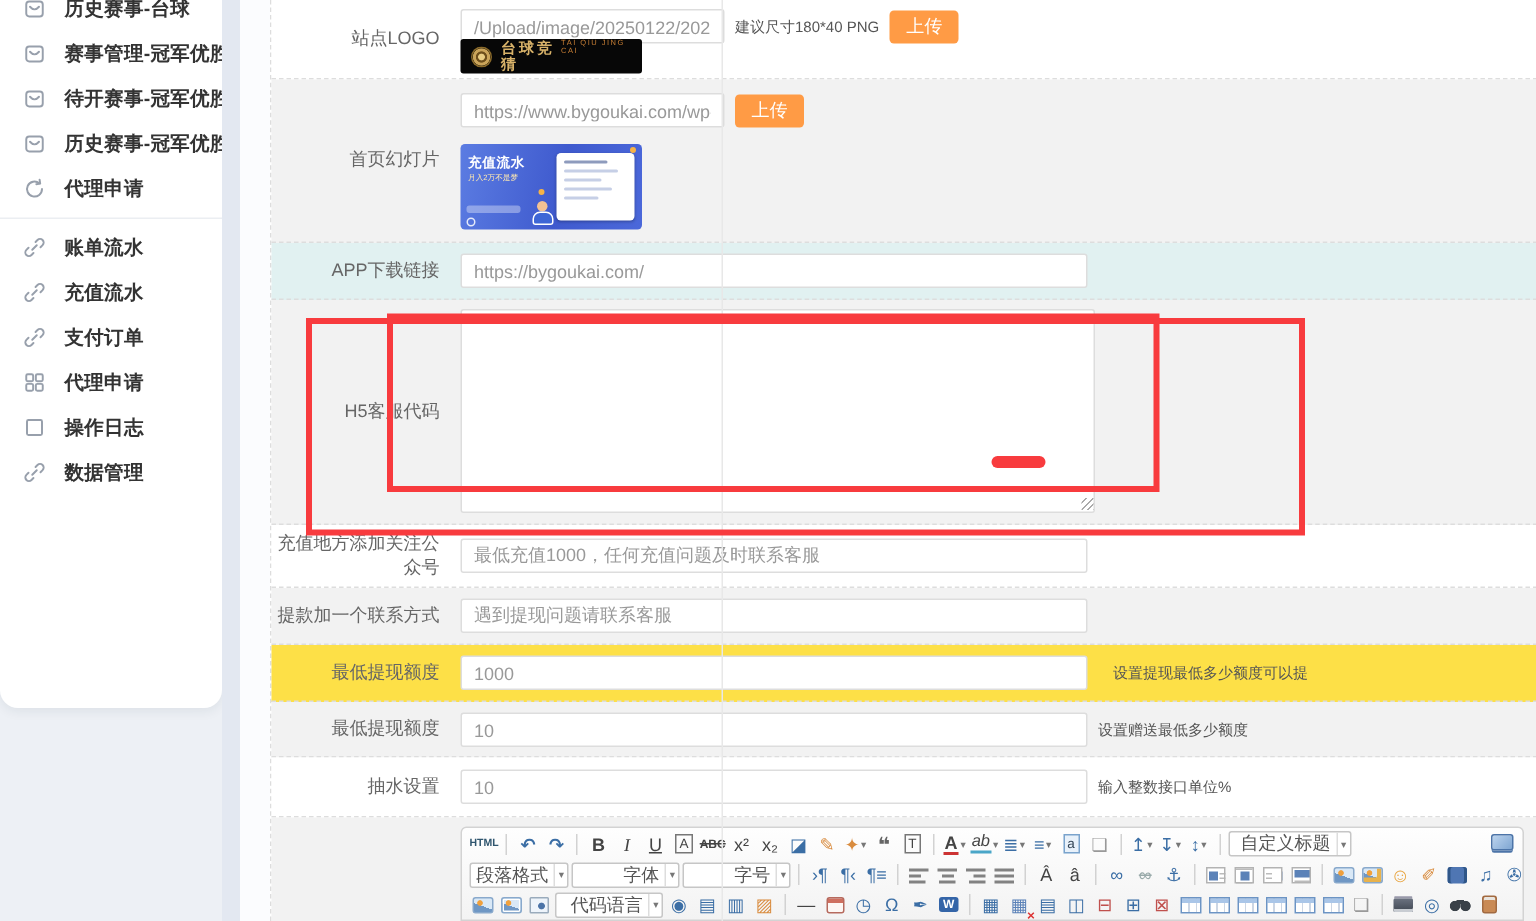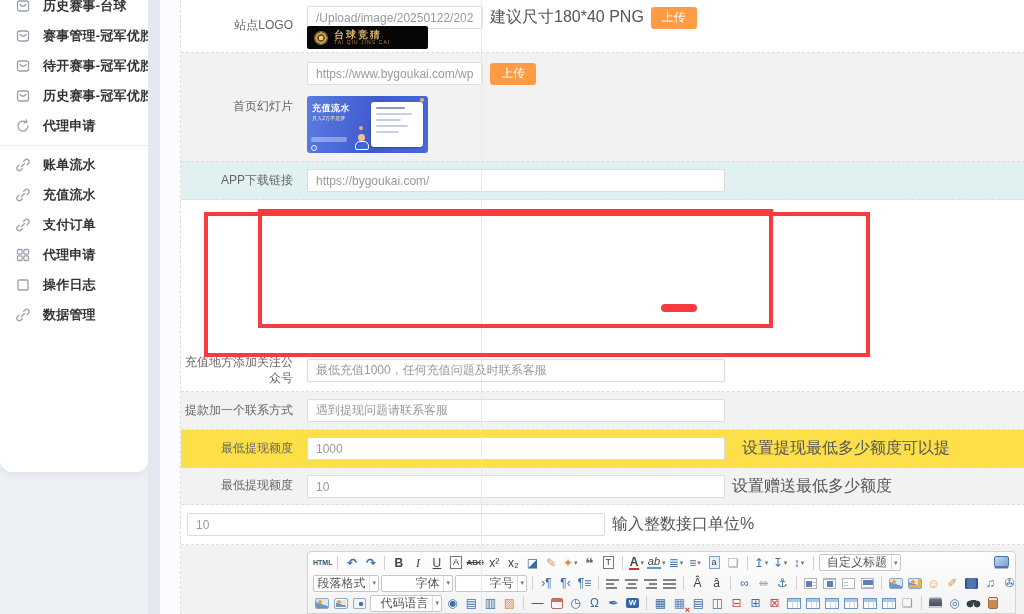--- a/index.html
+++ b/index.html
@@ -34,30 +34,30 @@
   .r6{top:392px;height:38px;background:#f2f2f2}
   .r7{top:430px;height:38px;background:#fde047}
   .r8{top:468px;height:37px;background:#f2f2f2}
   .r9{top:505px;height:40px;background:#fff}
   .r10{top:545px;height:69px;background:#f2f2f2;border-bottom:none}
 
   .inp{height:23px;border:1px solid #ddd;border-radius:2px;background:#fff;color:#999;
     font-size:12px;padding:0 8px;font-family:inherit;outline:none}
   .upload-btn{height:22px;padding:0 11px;background:#ff9b45;color:#fff;font-size:12px;border:none;
     border-radius:3px;cursor:pointer;font-family:inherit}
-  .hint{color:#555;font-size:16px;white-space:nowrap}
+  .hint{color:#555;font-size:10px;white-space:nowrap}
   .line-abs{position:absolute;display:flex;align-items:center;gap:7px}
 
   
   .logo-box{position:absolute;left:6px;top:26px;width:121px;height:23px;background:#070707;border-radius:2px;
     display:flex;align-items:center;padding:0 7px;gap:6px}
   .logo-emblem{width:14px;height:14px;border-radius:50%;flex:none;
     background:radial-gradient(circle at 50% 50%,#e9cd84 0 2px,#6e4f1c 2.5px 3.5px,#caa45a 4px 5.5px,rgba(0,0,0,0) 6px);
     box-shadow:0 0 0 1px #8a6a2a inset}
-  .logo-texts{display:flex;flex-direction:column;line-height:1.1}
+  .logo-texts{display:flex;line-height:1.1}
   .logo-cn{font-size:10px;font-weight:700;color:#d8b269;letter-spacing:2px}
   .logo-en{font-size:5px;color:#c87f35;letter-spacing:1px}
 
   
   .banner{position:absolute;left:6px;top:43px;width:121px;height:57px;border-radius:3px;overflow:hidden;
     background:linear-gradient(100deg,#5b7ce2,#3f5ace 55%,#4b68da)}
   .b-t1{position:absolute;left:5px;top:6px;font-size:9px;font-weight:700;color:#fff;letter-spacing:.5px}
   .b-t2{position:absolute;left:5px;top:18px;font-size:6px;color:#ffe9b0;transform:scale(.85);transform-origin:left}
   .b-pill{position:absolute;left:4px;bottom:11px;width:36px;height:5px;border-radius:2px;background:rgba(255,255,255,.35)}
   .b-ring{position:absolute;left:4px;bottom:2px;width:6px;height:6px;border:1px solid rgba(255,255,255,.85);border-radius:50%}
@@ -346,20 +346,27 @@
 
   <div class="frow r3">
     <div class="flabel">APP下载链接</div>
     <div class="fbody">
       <div class="line-abs" style="left:6px;top:7px">
         <input class="inp" style="width: 418px;" value="https://bygoukai.com/">
       </div>
     </div>
   </div>
 
+  <div class="frow r4">
+    <div class="flabel">H5客服代码</div>
+    <div class="fbody">
+      <textarea class="h5-area" style=""></textarea>
+      <div class="grip"></div>
+    </div>
+  </div>
 
   <div class="frow r5">
     <div class="flabel">充值地方添加关注公众号</div>
     <div class="fbody">
       <div class="line-abs" style="left:6px;top:9px">
         <input class="inp" style="width: 418px;" value="最低充值1000，任何充值问题及时联系客服">
       </div>
     </div>
   </div>
 
@@ -386,20 +393,21 @@
     <div class="flabel">最低提现额度</div>
     <div class="fbody">
       <div class="line-abs" style="left:6px;top:7px">
         <input class="inp" style="width: 418px;" value="10">
         <span class="hint" style="margin-left:0">设置赠送最低多少额度</span>
       </div>
     </div>
   </div>
 
   <div class="frow r9">
+    <div class="flabel">抽水设置</div>
     <div class="fbody">
       <div class="line-abs" style="left:6px;top:8px">
         <input class="inp" style="width: 418px;" value="10">
         <span class="hint" style="">输入整数接口单位%</span>
       </div>
     </div>
   </div>
 
   <div class="frow r10">
     <div class="flabel"></div>

